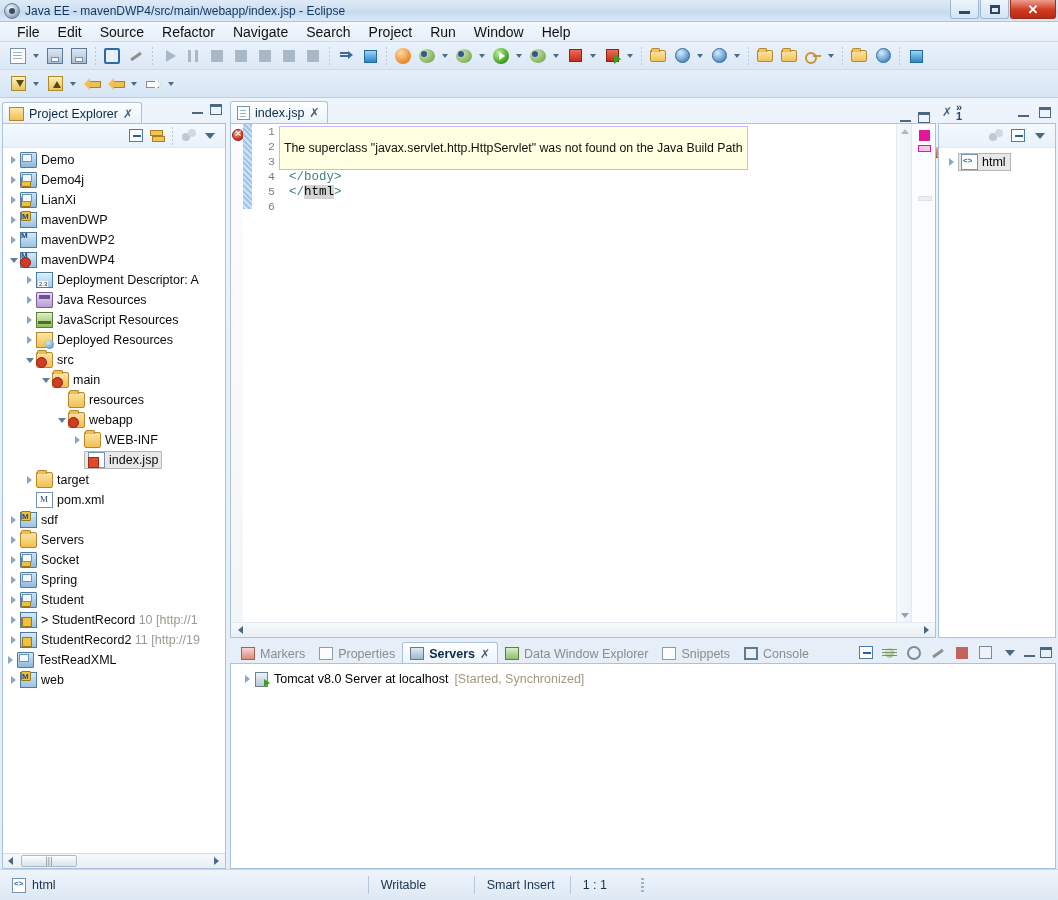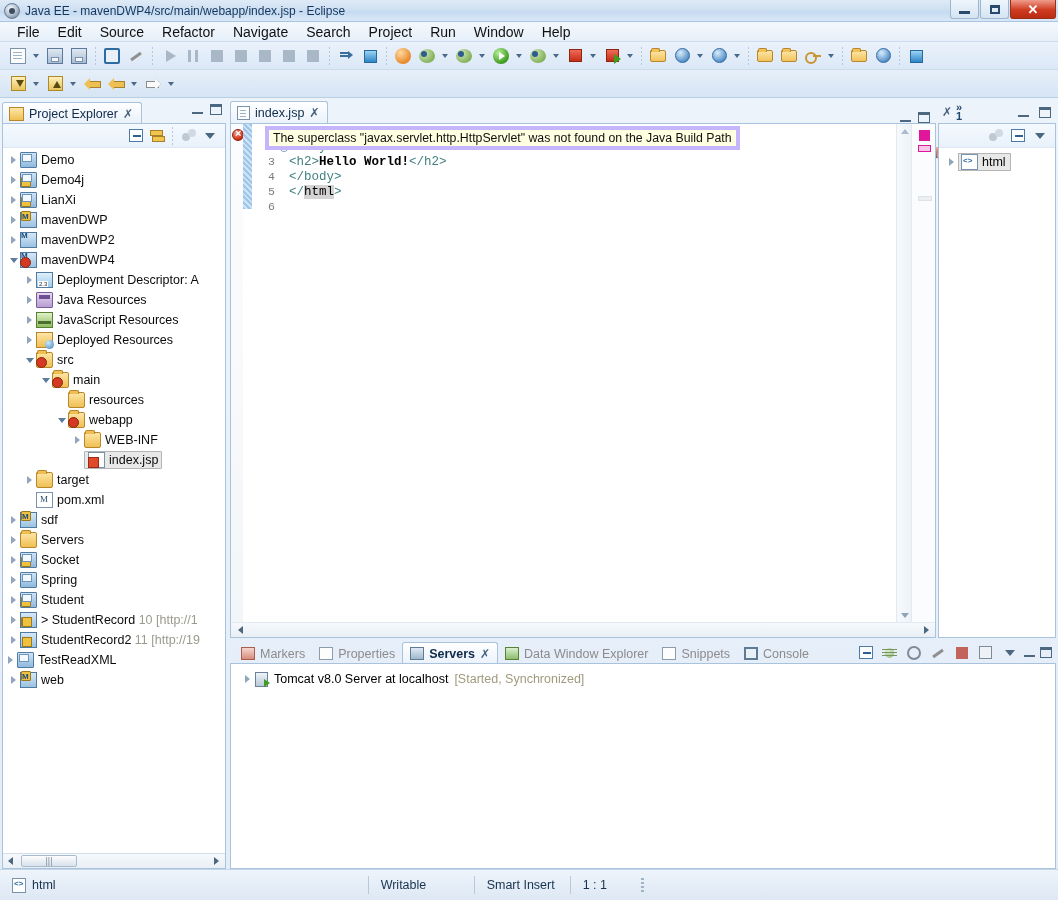--- a/index.html
+++ b/index.html
@@ -313,23 +313,23 @@
   .lnum{ width:22px;text-align:right;color:#7d7d7d;font-size:11.5px;margin-right:3px;flex:0 0 22px;}
   .fold{ width:11px;flex:0 0 11px;display:flex;align-items:center;justify-content:center;}
   .fold.has::after{
     content:"";width:8px;height:8px;border:1px solid #8aa4bb;border-radius:50%;
     background:#fff;position:relative;
   }
   .tag{ color:#3f7f7f; }
   .txt{ color:#000; font-weight:bold; }
   .hl{ background:#d4d4d4; }
   .tooltip{
-    position:absolute; left:34px; top:2px;
-    background:#ffffe1; border:4px solid #c4b5fd;
-    padding:1px 4px; font-size:12.3px;
+    position:absolute; left:48px; top:2px;
+    background:#ffffe1; border:1px solid #c4b5fd;
+    padding:14px 4px; font-size:12.3px;
     font-family:"Liberation Sans", sans-serif; color:#101010;
     white-space:nowrap; z-index:20;
   }
   .vscroll{
     position:absolute;right:24px;top:0;bottom:15px;width:15px;
     background:linear-gradient(90deg,#f6f9fc,#eef3f8);
     border-left:1px solid #e2e9f0;
   }
   .vs-arrow{width:15px;height:14px;display:flex;align-items:center;justify-content:center;}
   .vs-arrow.u::after{content:"";width:0;height:0;border-left:4px solid transparent;border-right:4px solid transparent;border-bottom:5px solid #a9bccf;}

